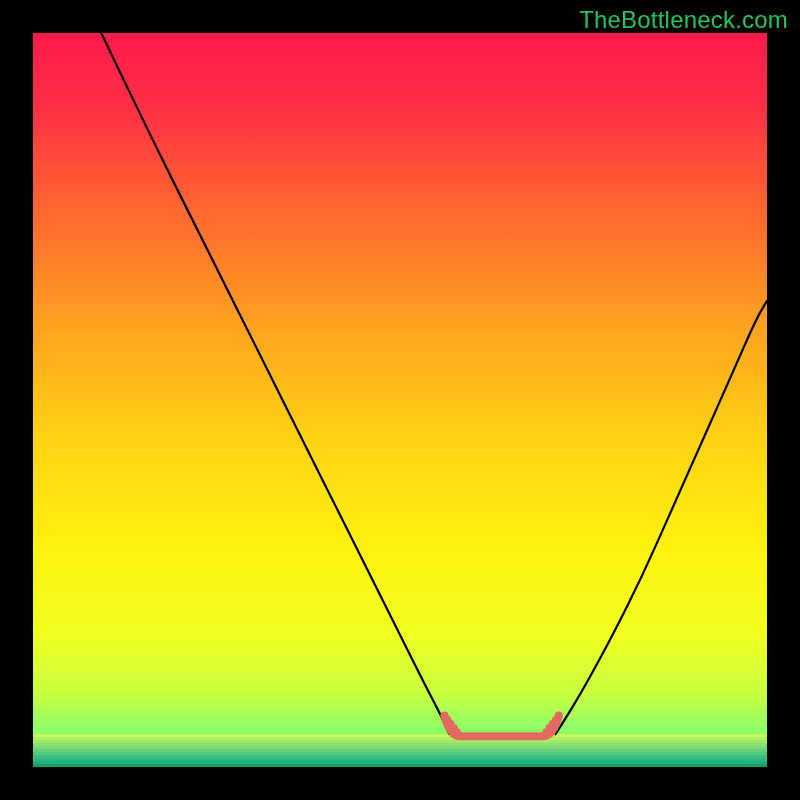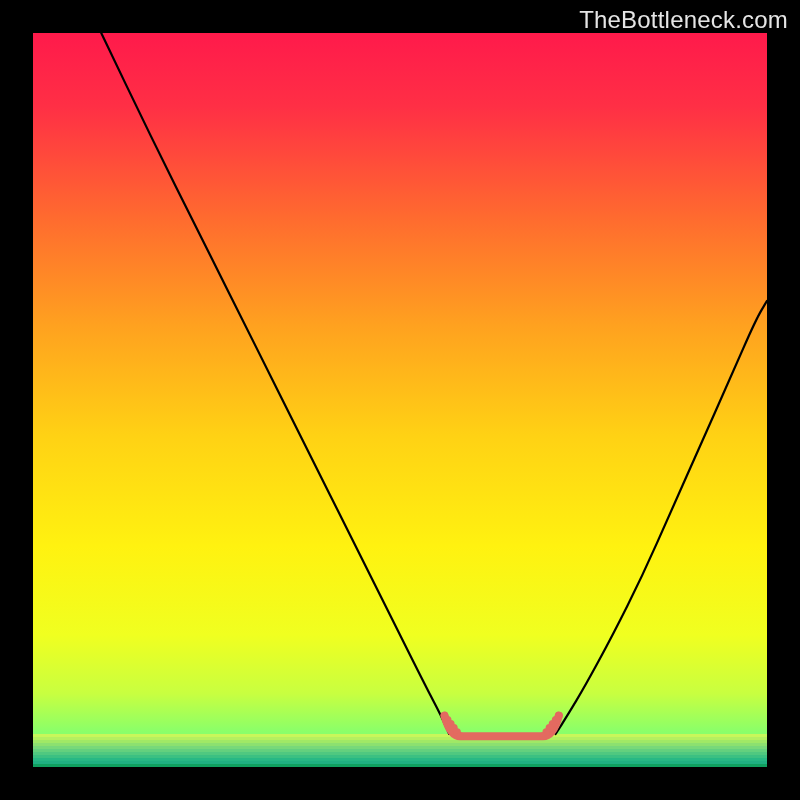--- a/index.html
+++ b/index.html
@@ -14,21 +14,21 @@
   .frame {
     position: relative;
     width: 800px;
     height: 800px;
     background: #000;
   }
   .watermark {
     position: absolute;
     top: 6px;
     right: 12px;
-    color: #e5e5e5;
+    color: #22c55e;
     font-size: 24px;
     font-weight: 500;
     letter-spacing: 0.2px;
     z-index: 10;
   }
   .plot {
     position: absolute;
     left: 33px;
     top: 33px;
     width: 734px;

